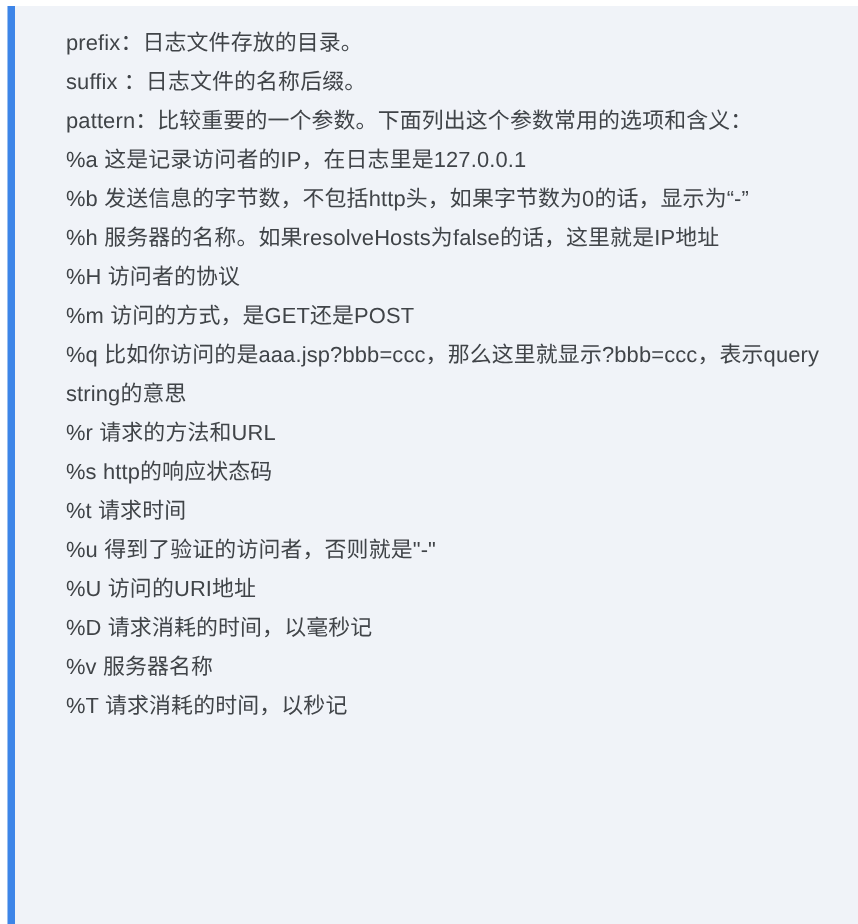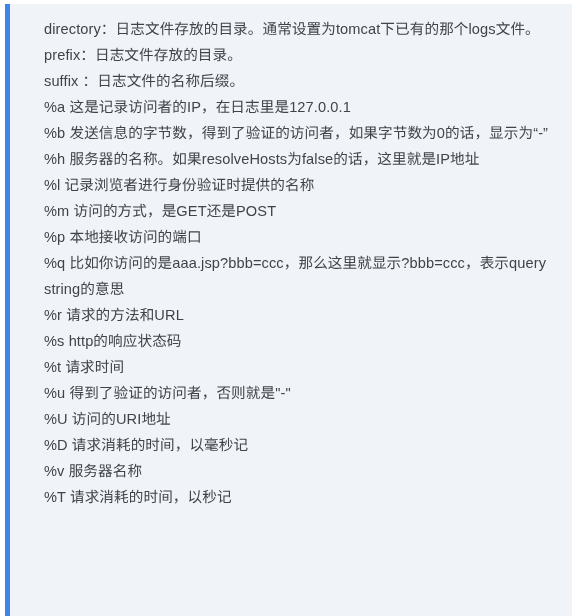--- a/index.html
+++ b/index.html
@@ -55,30 +55,29 @@
     padding-right: 2px;
   }
 </style>
 </head>
 <body>
 
 <div class="note-wrap">
   <div class="note-panel">
     <div class="note-body">
 
-      <div class="note-line">directory：日志文件存放的目录。通常设置为tomcat下已有的那个logs文件。</div>
       <div class="note-line">prefix：日志文件存放的目录。</div>
       <div class="note-line">suffix ：日志文件的名称后缀。</div>
+      <div class="note-line">pattern：比较重要的一个参数。下面列出这个参数常用的选项和含义：</div>
 
       <div class="note-line">%a   这是记录访问者的IP，在日志里是127.0.0.1</div>
-      <div class="note-line">%b   发送信息的字节数，得到了验证的访问者，如果字节数为0的话，显示为“-”</div>
+      <div class="note-line">%b   发送信息的字节数，不包括http头，如果字节数为0的话，显示为“-”</div>
       <div class="note-line">%h   服务器的名称。如果resolveHosts为false的话，这里就是IP地址</div>
-      <div class="note-line">%l   记录浏览者进行身份验证时提供的名称</div>
+      <div class="note-line">%H   访问者的协议</div>
       <div class="note-line">%m   访问的方式，是GET还是POST</div>
-      <div class="note-line">%p   本地接收访问的端口</div>
       <div class="note-line wrap">%q   比如你访问的是aaa.jsp?bbb=ccc，那么这里就显示?bbb=ccc，表示query string的意思</div>
       <div class="note-line">%r   请求的方法和URL</div>
       <div class="note-line">%s   http的响应状态码</div>
       <div class="note-line">%t   请求时间</div>
       <div class="note-line">%u   得到了验证的访问者，否则就是"-"</div>
       <div class="note-line">%U   访问的URI地址</div>
       <div class="note-line">%D   请求消耗的时间，以毫秒记</div>
       <div class="note-line">%v   服务器名称</div>
       <div class="note-line">%T   请求消耗的时间，以秒记</div>
 

